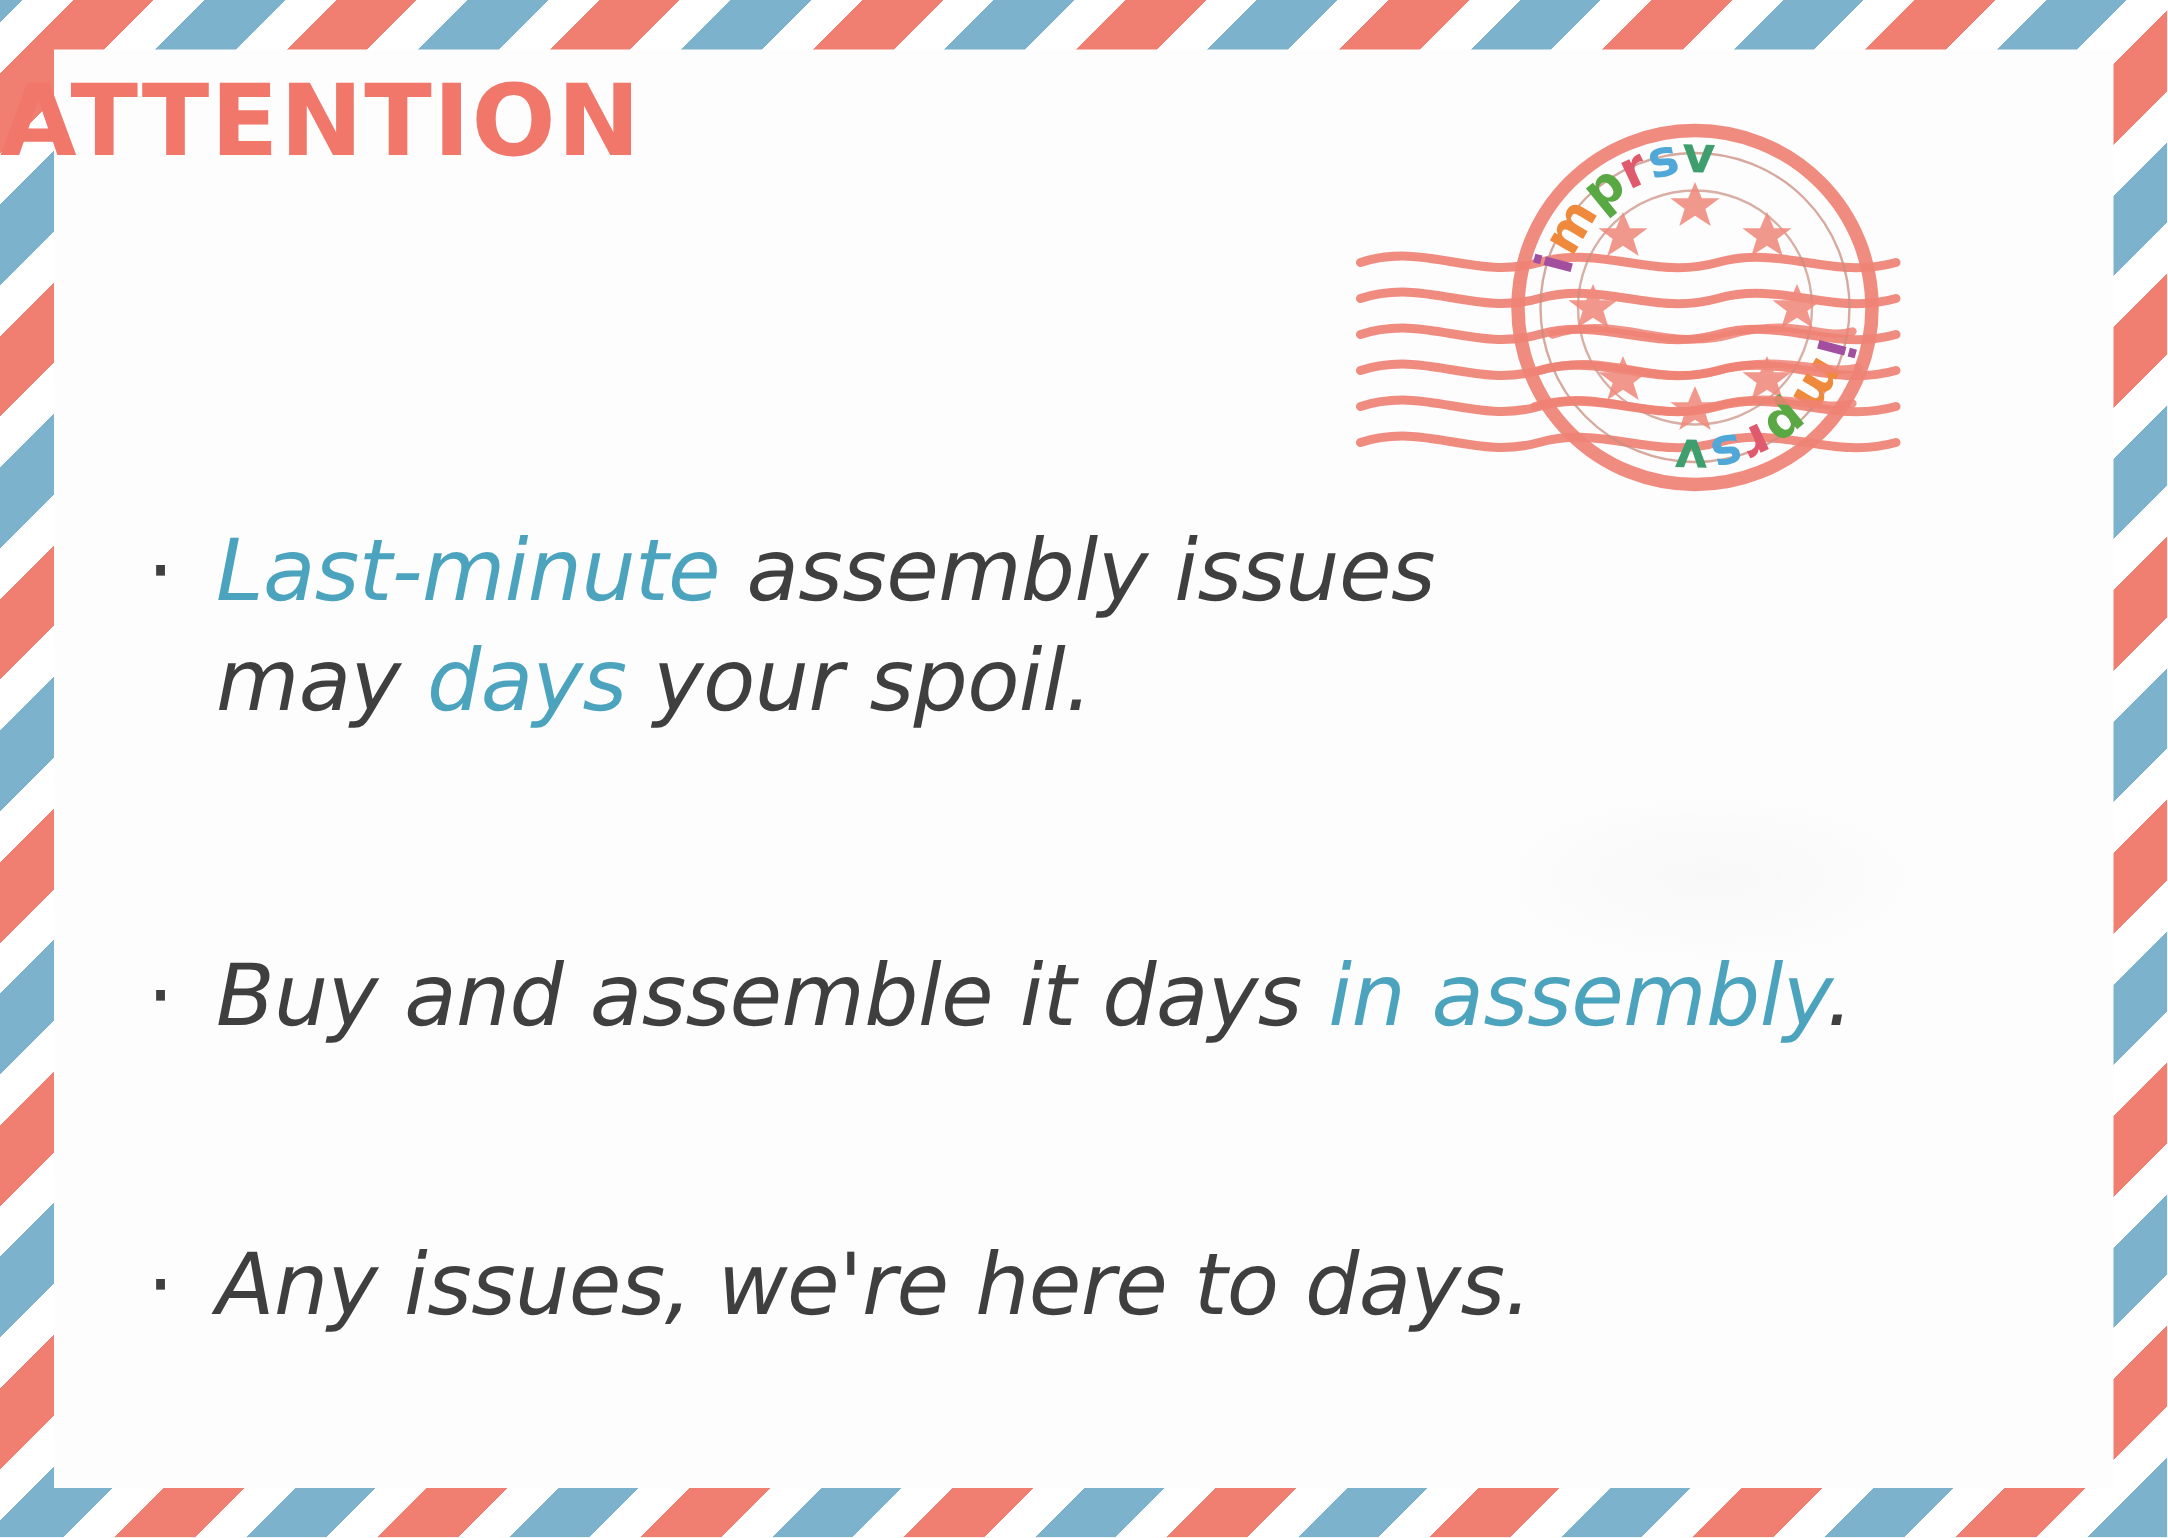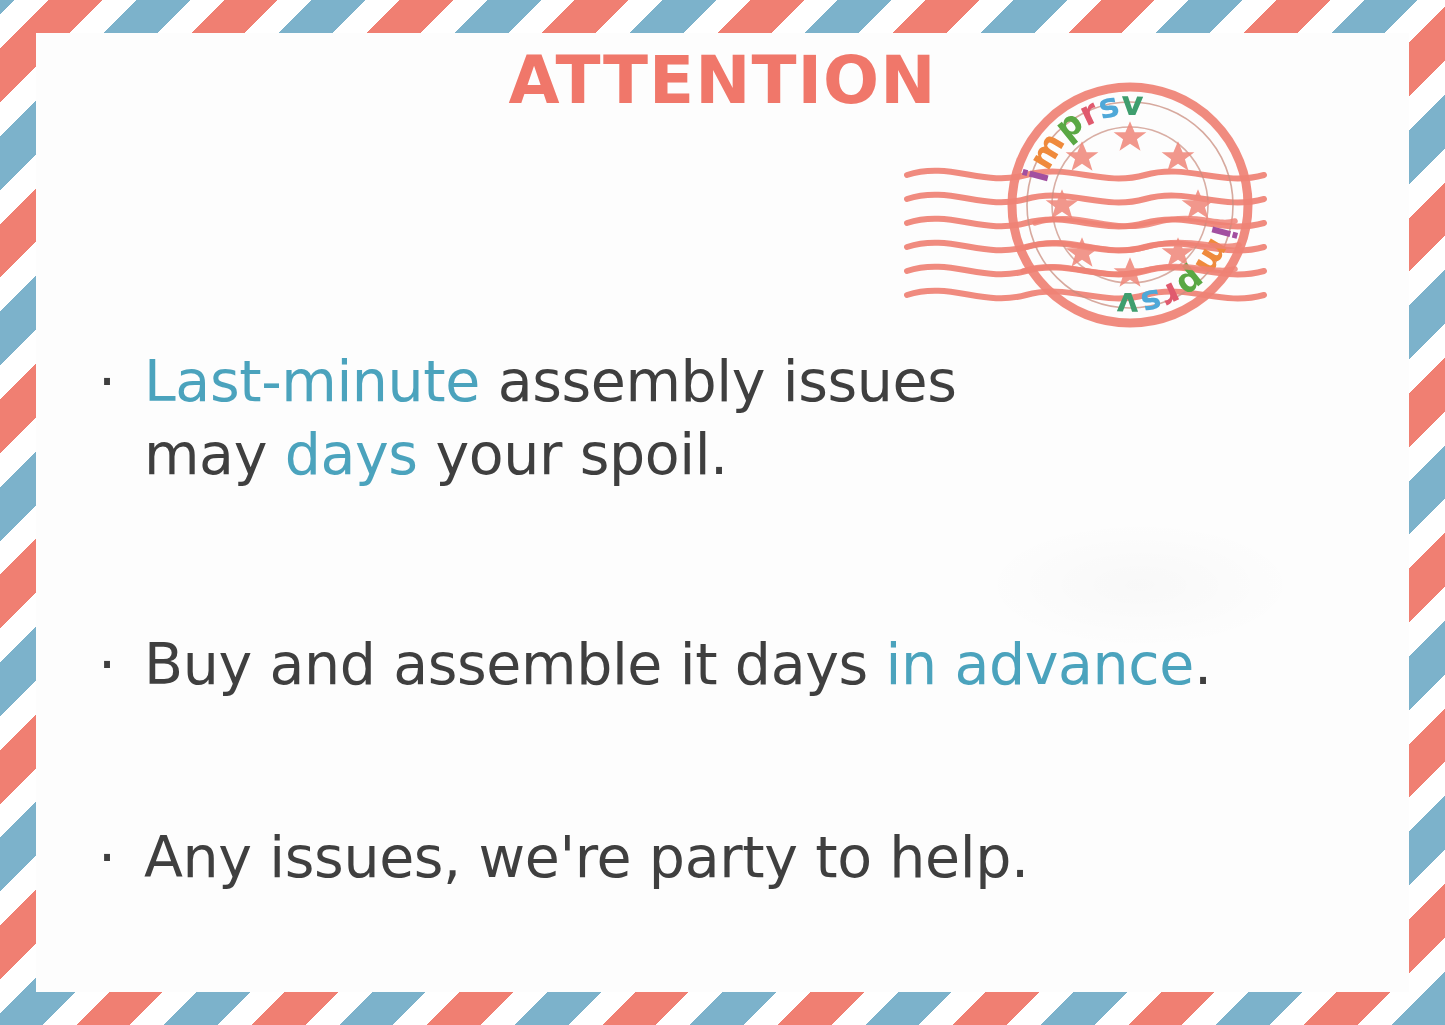--- a/index.html
+++ b/index.html
@@ -49,21 +49,20 @@
     pointer-events: none;
   }
   .content > * { pointer-events: auto; }
 
   
   .headline {
     position: absolute;
     top: 48px;
     left: 0;
     width: 1445px;
-    text-align: center;
     font-size: 66px;
     font-weight: 700;
     letter-spacing: 1px;
     color: #f0776a;
     font-family: "DejaVu Sans", "Liberation Sans", sans-serif;
     line-height: 1;
   }
 
   
   .postmark {
@@ -96,20 +95,21 @@
     position: absolute;
     left: 2px;
     top: 0;
     font-size: 57px;
     line-height: 1.28;
     color: #3f3f3f;
   }
   .bullet-row .txt {
     display: block;
     padding-left: 48px;
+    font-style: italic;
   }
   .hl { color: #4ba3bd; }
   .b1 { margin-bottom: 0; }
   .spacer-a { height: 137px; }
   .spacer-b { height: 120px; }
 
   
   .scan-wash {
     position: absolute;
     left: 980px;
@@ -204,26 +204,26 @@
 
       <div class="bullet-row b1">
         <span class="dot">·</span>
         <span class="txt"><span class="hl">Last-minute</span><span> assembly issues</span><br><span>may </span><span class="hl">days</span><span> your spoil.</span></span>
       </div>
 
       <div class="spacer-a"></div>
 
       <div class="bullet-row b2">
         <span class="dot">·</span>
-        <span class="txt"><span>Buy and assemble it days </span><span class="hl">in advance</span><span>.</span></span>
+        <span class="txt"><span>Buy and assemble it days </span><span class="hl">in assembly</span><span>.</span></span>
       </div>
 
       <div class="spacer-b"></div>
 
       <div class="bullet-row b3">
         <span class="dot">·</span>
-        <span class="txt"><span>Any issues, we're party to help.</span></span>
+        <span class="txt"><span>Any issues, we're here to days.</span></span>
       </div>
 
     </div>
 
   </div>
 </div>
 
 </body></html>

